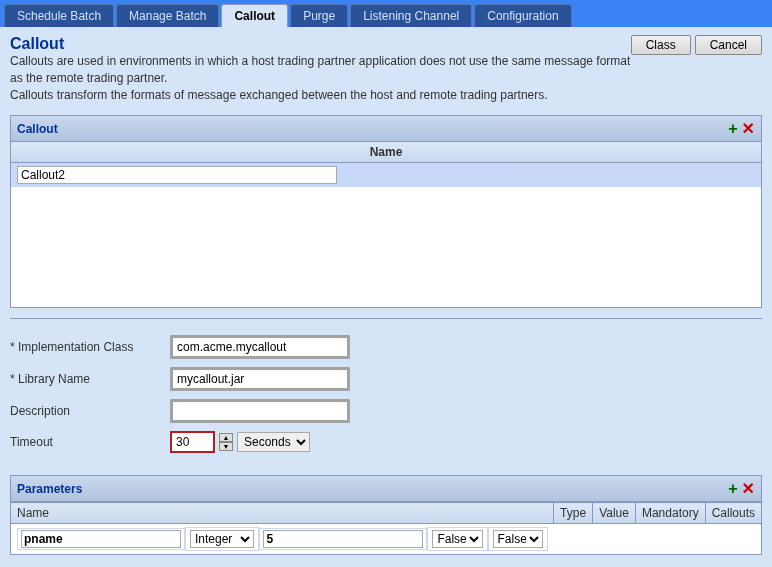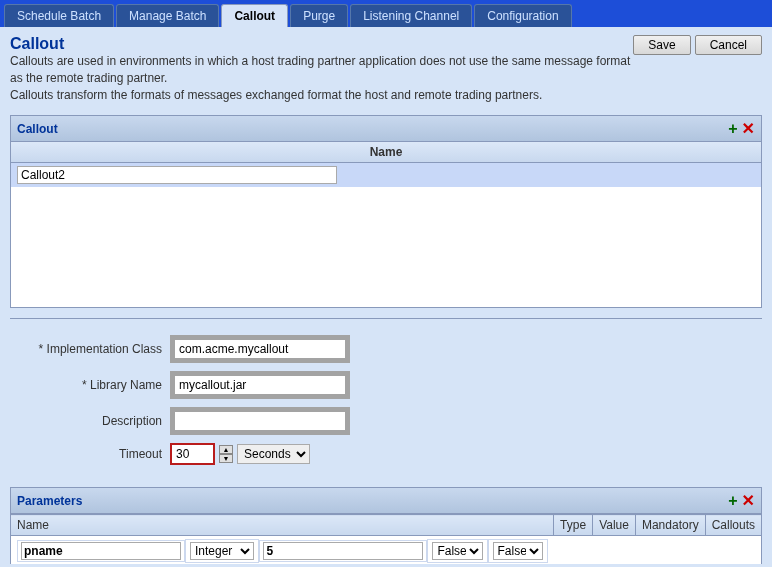--- a/index.html
+++ b/index.html
@@ -1,19 +1,19 @@
 <!DOCTYPE html>
 <html><head>
   <meta charset="utf-8">
   <style>
     * { box-sizing: border-box; margin: 0; padding: 0; font-family: Arial, sans-serif; font-size: 12px; }
     body { background: #d6e4f7; width: 772px; height: 567px; overflow: hidden; }
 
     
-    .tabs { display: flex; background: #1d4ed8; padding: 4px 22px 0 4px; }
+    .tabs { display: flex; background: #3b82f6; padding: 4px 22px 0 4px; }
     .tab {
       padding: 4px 12px;
       cursor: pointer;
       color: #cce0ff;
       background: #2a5298;
       border: 1px solid #5577aa;
       border-bottom: none;
       margin-right: 2px;
       border-radius: 3px 3px 0 0;
       font-size: 12px;
@@ -92,27 +92,26 @@
     
     .details-section { margin-bottom: 10px; }
     .form-row {
       display: flex;
       align-items: center;
       margin-bottom: 4px;
       padding: 2px 0;
     }
     .form-label {
       width: 160px;
-      text-align: right;
       padding-right: 8px;
       color: #333;
       flex-shrink: 0;
     }
     .form-input {
-      border: 5px solid #a3a3a3;
+      border: 3px solid #a3a3a3;
       padding: 2px 4px;
       font-size: 12px;
       width: 180px;
       background: #fff;
     }
     .timeout-row { display: flex; align-items: center; gap: 4px; }
     .timeout-input { width: 45px; border: 2px solid #b91c1c; padding: 2px 4px; font-size: 12px; }
     .spinner { display: flex; flex-direction: column; }
     .spinner-btn { 
       width: 14px; height: 9px; border: 1px solid #888; background: #e0e0e0; 
@@ -164,25 +163,25 @@
   <div class="tab">Configuration</div>
 </div>
 
 <div class="content">
 
   <div class="page-header">
     <div>
       <div class="page-title">Callout</div>
       <div class="description-text">
         <span>Callouts are used in environments in which a host trading partner application does not use the same message format as the remote trading partner.</span><br>
-        <span>Callouts transform the formats of messages exchanged format the host and remote trading partners.</span>
+        <span>Callouts transform the formats of message exchanged between the host and remote trading partners.</span>
       </div>
     </div>
     <div class="header-buttons">
-      <button class="btn">Save</button>
+      <button class="btn">Class</button>
       <button class="btn">Cancel</button>
     </div>
   </div>
 
   <div class="section-header">
     <span>Callout</span>
     <div class="section-icons">
       <span class="icon-add">+</span>
       <span class="icon-remove">✕</span>
     </div>

